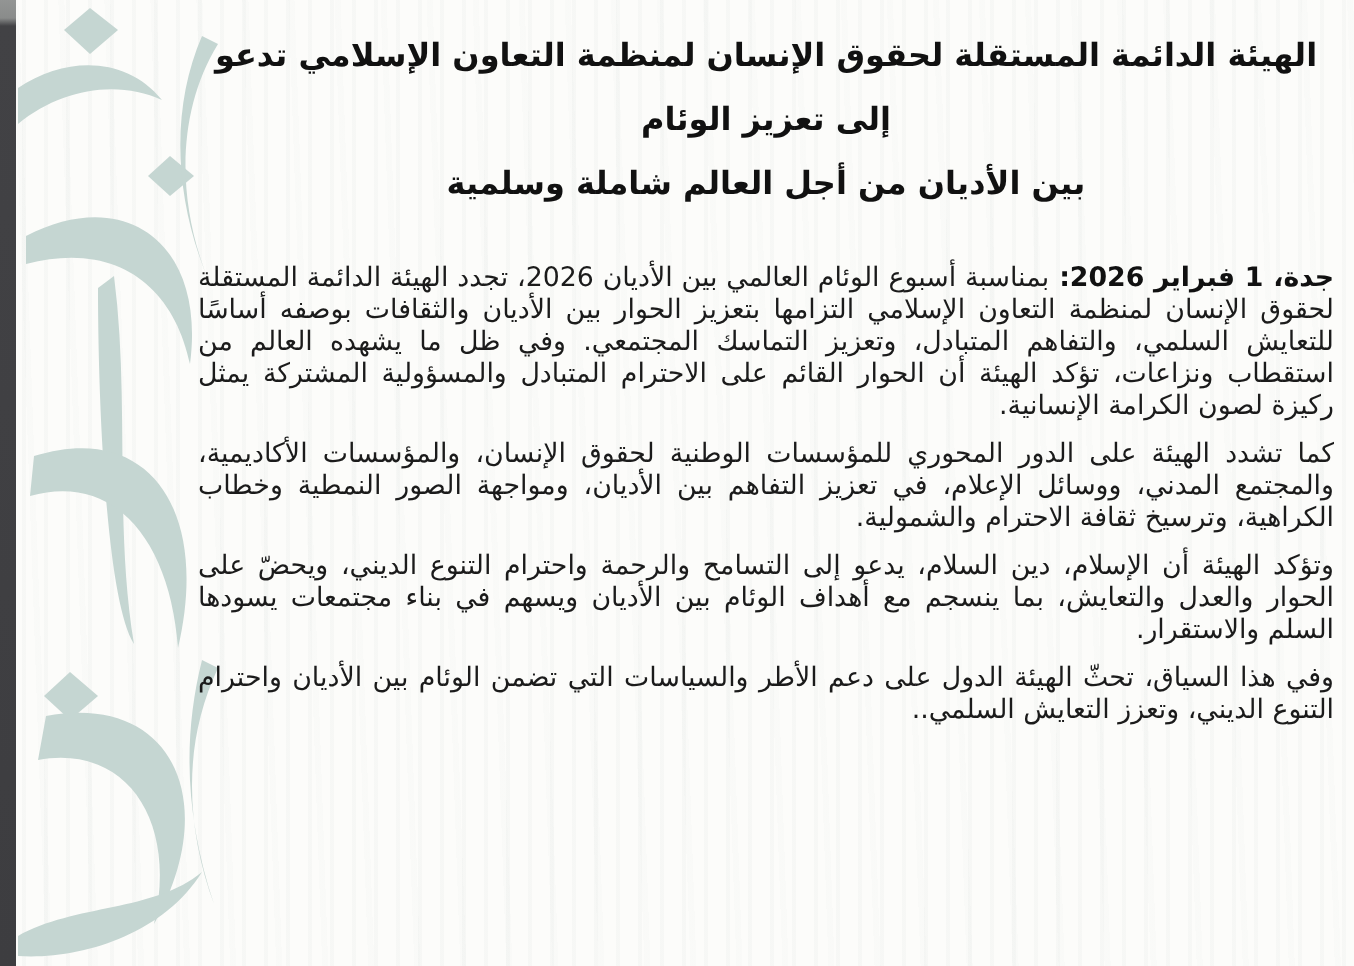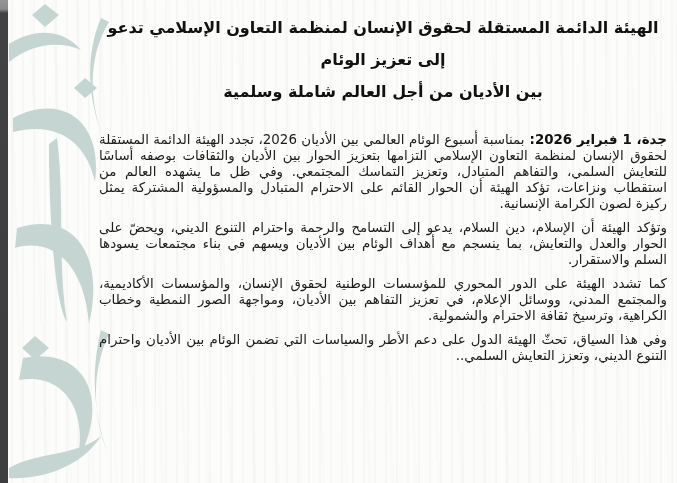--- a/index.html
+++ b/index.html
@@ -84,21 +84,21 @@
 
   <div class="content">
 
     <h1 class="title">
       <span class="tl">الهيئة الدائمة المستقلة لحقوق الإنسان لمنظمة التعاون الإسلامي تدعو إلى تعزيز الوئام</span>
       <span class="tl">بين الأديان من أجل العالم شاملة وسلمية</span>
     </h1>
 
     <p><strong class="dateline">جدة، 1 فبراير 2026:</strong><span>بمناسبة أسبوع الوئام العالمي بين الأديان 2026، تجدد الهيئة الدائمة المستقلة لحقوق الإنسان لمنظمة التعاون الإسلامي التزامها بتعزيز الحوار بين الأديان والثقافات بوصفه أساسًا للتعايش السلمي، والتفاهم المتبادل، وتعزيز التماسك المجتمعي. وفي ظل ما يشهده العالم من استقطاب ونزاعات، تؤكد الهيئة أن الحوار القائم على الاحترام المتبادل والمسؤولية المشتركة يمثل ركيزة لصون الكرامة الإنسانية.</span></p>
 
+    <p>كما تشدد الهيئة على الدور المحوري للمؤسسات الوطنية لحقوق الإنسان، والمؤسسات الأكاديمية، والمجتمع المدني، ووسائل الإعلام، في تعزيز التفاهم بين الأديان، ومواجهة الصور النمطية وخطاب الكراهية، وترسيخ ثقافة الاحترام والشمولية.</p>
+
     <p>وتؤكد الهيئة أن الإسلام، دين السلام، يدعو إلى التسامح والرحمة واحترام التنوع الديني، ويحضّ على الحوار والعدل والتعايش، بما ينسجم مع أهداف الوئام بين الأديان ويسهم في بناء مجتمعات يسودها السلم والاستقرار.</p>
-
-    <p>كما تشدد الهيئة على الدور المحوري للمؤسسات الوطنية لحقوق الإنسان، والمؤسسات الأكاديمية، والمجتمع المدني، ووسائل الإعلام، في تعزيز التفاهم بين الأديان، ومواجهة الصور النمطية وخطاب الكراهية، وترسيخ ثقافة الاحترام والشمولية.</p>
 
     <p>وفي هذا السياق، تحثّ الهيئة الدول على دعم الأطر والسياسات التي تضمن الوئام بين الأديان واحترام التنوع الديني، وتعزز التعايش السلمي..</p>
 
   </div>
 
 </div>
 
 </body></html>

